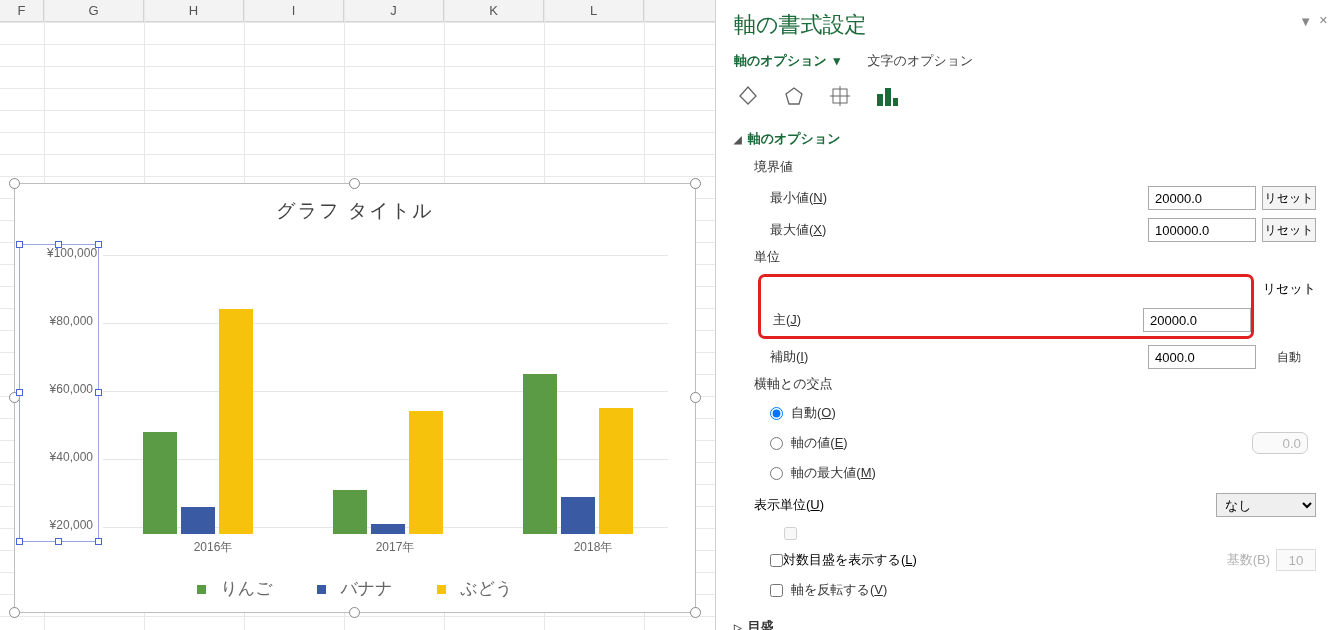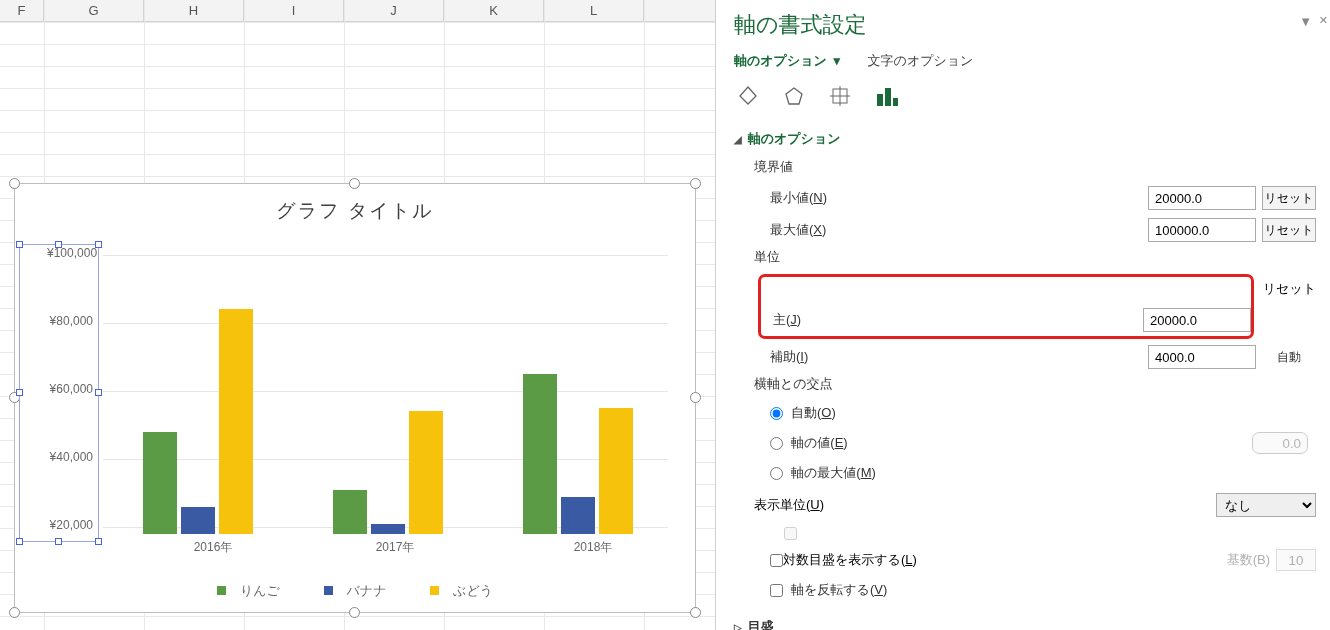--- a/index.html
+++ b/index.html
@@ -155,21 +155,21 @@
   color: #666;
   width: 160px;
 }
 
 
 .legend {
   position: absolute;
   bottom: 12px;
   left: 0; right: 0;
   text-align: center;
-  font-size: 13px;
+  font-size: 17px;
   color: #666;
 }
 .legend span { margin: 0 10px; }
 .legend .sw {
   display: inline-block;
   width: 9px; height: 9px;
   margin-right: 4px;
 }
 .sw.apple { background: #5b9b45; }
 .sw.banana { background: #3b5aa4; }

